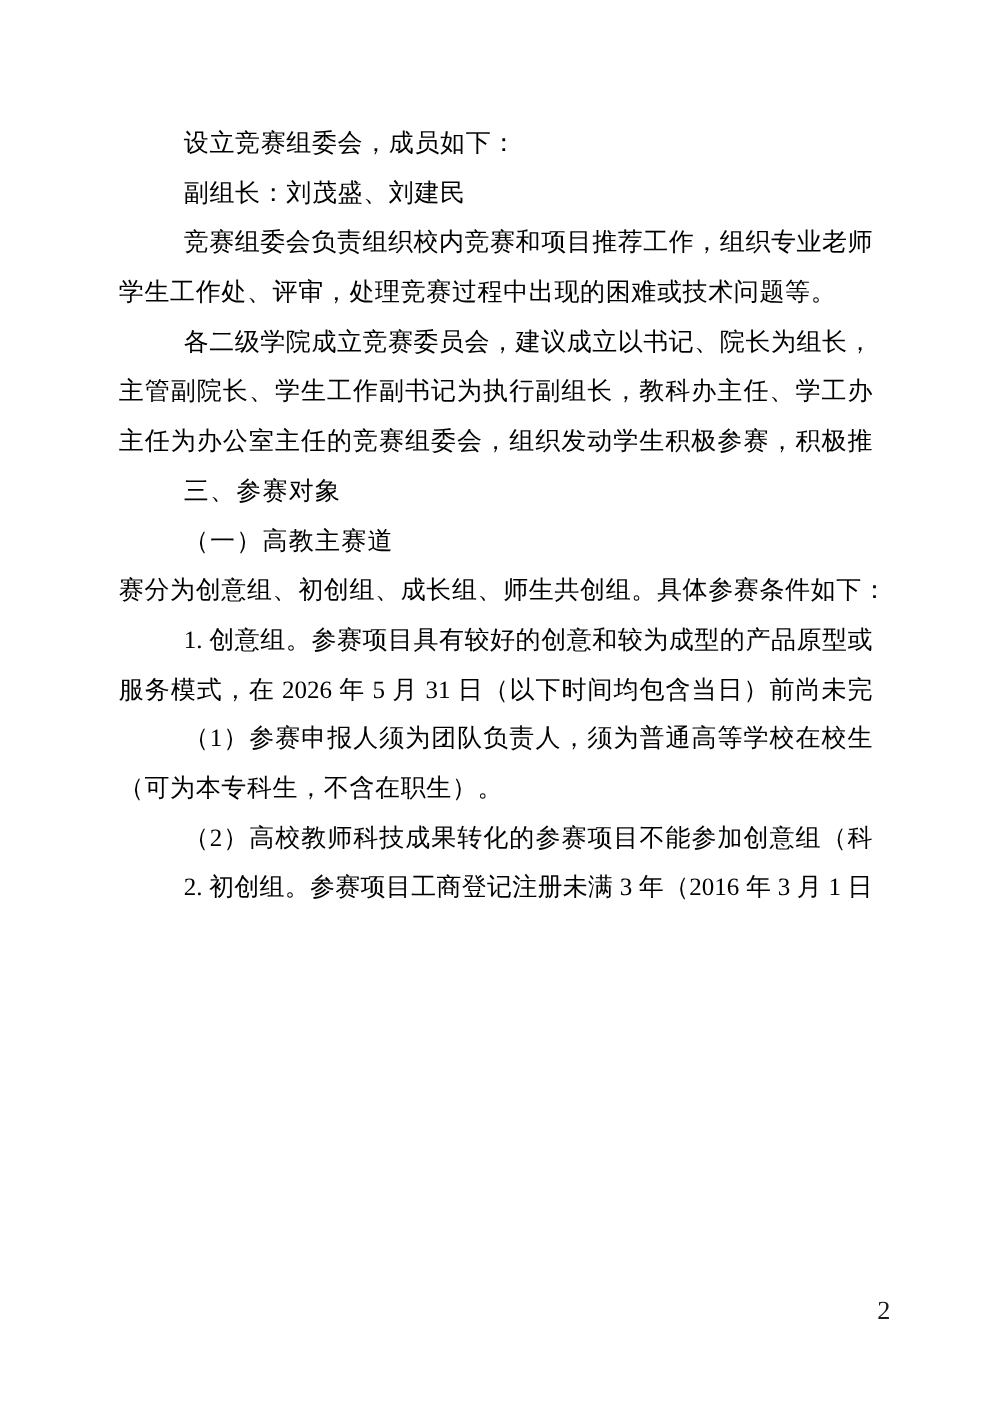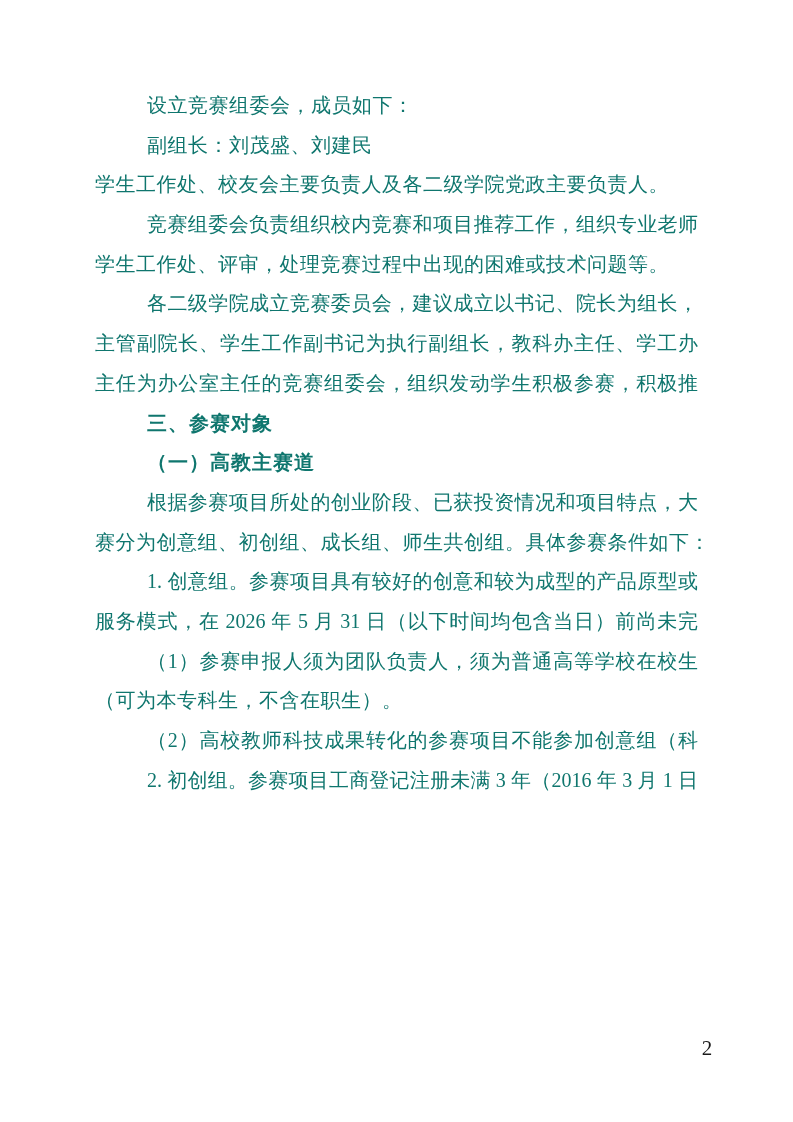--- a/index.html
+++ b/index.html
@@ -11,44 +11,44 @@
     position: relative;
     width: 793px;
     height: 1122px;
     background: #ffffff;
     overflow: hidden;
     font-family: "Liberation Serif", "DejaVu Serif", serif;
   }
   .doc {
     position: absolute;
     left: 95px;
-    top: 86px;
+    top: 96px;
     width: 603px;
-    color: #0f766e;
+    color: #000000;
   }
   .line {
     height: 39.7px;
     line-height: 39.7px;
     font-size: 20px;
     letter-spacing: 0.5px;
     white-space: nowrap;
     text-align: left;
   }
   .line.j {
     white-space: normal;
     letter-spacing: 0;
     text-align: justify;
     text-align-last: justify;
     overflow: hidden;
   }
   .line.ind {
     padding-left: 52px;
   }
   .line.b {
-    font-weight: bold;
+    font-weight: normal;
     letter-spacing: 1px;
   }
   .pagenum {
     position: absolute;
     left: 697px;
     top: 1034px;
     width: 20px;
     height: 28px;
     line-height: 28px;
     font-size: 21px;
@@ -57,29 +57,27 @@
     font-family: "Liberation Serif", "DejaVu Serif", serif;
   }
 </style>
 </head>
 <body>
 
 <div class="page">
   <div id="doc" class="doc">
       <div class="line ind">设立竞赛组委会，成员如下：</div>
       <div class="line ind">副组长：刘茂盛、刘建民</div>
-      <div class="line">学生工作处、校友会主要负责人及各二级学院党政主要负责人。</div>
       <div class="line j ind">竞赛组委会负责组织校内竞赛和项目推荐工作，组织专业老师</div>
       <div class="line">学生工作处、评审，处理竞赛过程中出现的困难或技术问题等。</div>
       <div class="line j ind">各二级学院成立竞赛委员会，建议成立以书记、院长为组长，</div>
       <div class="line j">主管副院长、学生工作副书记为执行副组长，教科办主任、学工办</div>
       <div class="line j">主任为办公室主任的竞赛组委会，组织发动学生积极参赛，积极推</div>
       <div class="line ind b">三、参赛对象</div>
       <div class="line ind b">（一）高教主赛道</div>
-      <div class="line j ind">根据参赛项目所处的创业阶段、已获投资情况和项目特点，大</div>
       <div class="line">赛分为创意组、初创组、成长组、师生共创组。具体参赛条件如下：</div>
       <div class="line j ind">1. 创意组。参赛项目具有较好的创意和较为成型的产品原型或</div>
       <div class="line j">服务模式，在 2026 年 5 月 31 日（以下时间均包含当日）前尚未完</div>
       <div class="line j ind">（1）参赛申报人须为团队负责人，须为普通高等学校在校生</div>
       <div class="line">（可为本专科生，不含在职生）。</div>
       <div class="line j ind">（2）高校教师科技成果转化的参赛项目不能参加创意组（科</div>
       <div class="line j ind">2. 初创组。参赛项目工商登记注册未满 3 年（2016 年 3 月 1 日</div>
     </div>
   <div class="pagenum">2</div>
 </div>

